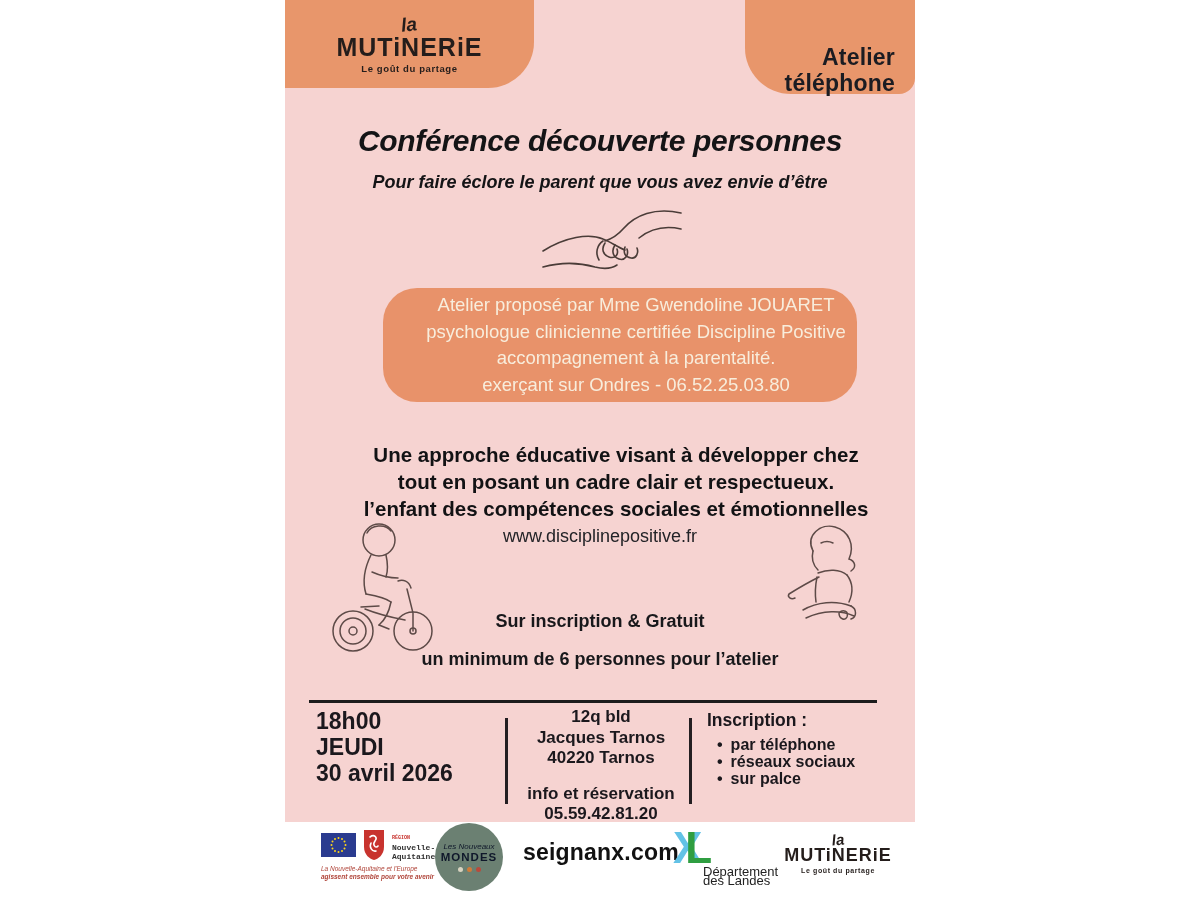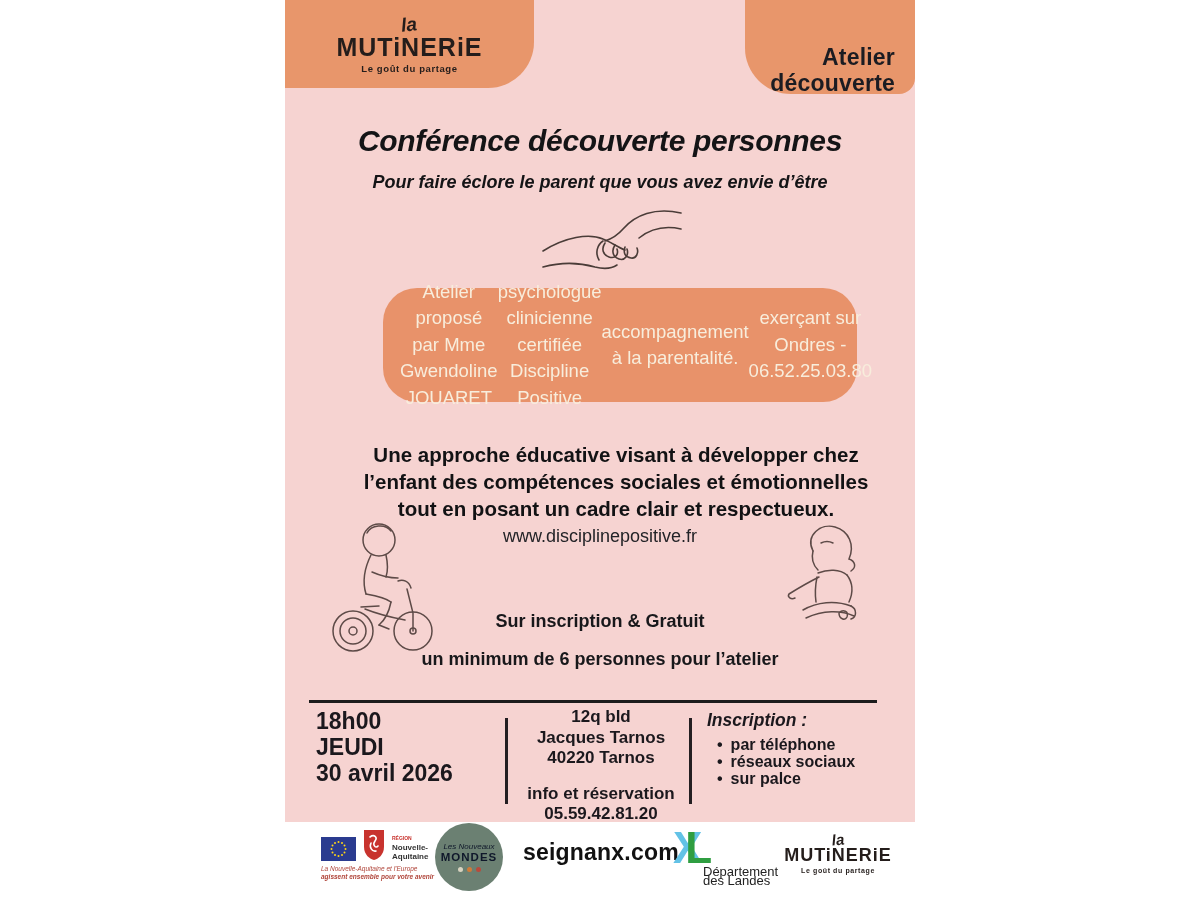--- a/index.html
+++ b/index.html
@@ -16,48 +16,48 @@
   .mut-logo { text-align:center; color:#241d1b; }
   .mut-logo .la { display:block; font-style:italic; font-weight:800; font-size:19px; transform:rotate(-6deg); }
   .mut-logo .name { display:block; font-weight:800; font-size:25px; letter-spacing:1px; margin-top:-3px; }
   .mut-logo .tag { display:block; font-weight:700; font-size:9.5px; letter-spacing:0.6px; margin-top:1px; }
 
   .title { position:absolute; top:124px; left:0; width:100%; text-align:center; font-size:30px; font-style:italic; font-weight:700; color:#141416; letter-spacing:-0.3px; }
   .subtitle { position:absolute; top:172px; left:0; width:100%; text-align:center; font-size:18px; font-style:italic; font-weight:700; color:#141416; }
 
   .hands-svg { position:absolute; left:50%; top:205px; margin-left:12px; transform:translateX(-50%); }
 
-  .speaker-box { position:absolute; left:98px; top:288px; width:474px; height:114px; background:#E8926A; border-radius:34px; display:flex; flex-direction:row; align-items:center; justify-content:center; text-align:center; color:#F8EDDC; font-size:18.5px; line-height:26.5px;padding-left:32px; }
+  .speaker-box { position:absolute; left:98px; top:288px; width:474px; height:114px; background:#E8926A; border-radius:34px; display:flex; flex-direction:column; align-items:center; justify-content:center; text-align:center; color:#F8EDDC; font-size:18.5px; line-height:26.5px;padding-left:32px; }
 
   .description { position:absolute; top:441px; left:0; width:100%; text-align:center; font-weight:700; font-size:20.5px; line-height:27px; color:#121214;padding-left:32px; }
   .website { position:absolute; top:526px; left:0; width:100%; text-align:center; font-size:18px; color:#232327; }
 
   .boy-svg { position:absolute; left:42px; top:519px; }
   .girl-svg { position:absolute; left:498px; top:521px; }
 
   .reg1 { position:absolute; top:611px; left:0; width:100%; text-align:center; font-size:18px; font-weight:700; color:#18181b; }
   .reg2 { position:absolute; top:649px; left:0; width:100%; text-align:center; font-size:18px; font-weight:700; color:#18181b; }
 
   .rule { position:absolute; left:24px; top:700px; width:568px; height:3px; background:#1c1c1c; }
   .vdiv { position:absolute; width:3px; height:86px; top:718px; background:#241f22; }
   .vdiv1 { left:220px; } .vdiv2 { left:404px; }
 
   .when { position:absolute; left:31px; top:708px; font-size:23px; font-weight:700; line-height:26px; color:#1b181d; }
   .where { position:absolute; left:232px; top:707px; width:168px; text-align:center; font-size:17px; font-weight:700; line-height:20.5px; color:#1b181d; }
   .where .info { margin-top:15px; }
   .insc { position:absolute; left:422px; top:710px; color:#1b181d; }
-  .insc .insc-title { font-size:17.5px; font-weight:700;font-style:italic; }
+  .insc .insc-title { font-size:17.5px; font-weight:700; }
   .insc ul { list-style:none; margin:5px 0 0 10px; }
   .insc li { font-size:16px; font-weight:700; line-height:17px; }
   .insc li::before { content:"•"; margin-right:8px; }
 
   
   .logos { position:absolute; left:0; top:822px; width:630px; height:68px; background:#ffffff; }
   .eu-group { position:absolute; left:36px; top:6px; width:125px; }
-  .eu-row { display:flex; align-items:flex-end; gap:6px; }
+  .eu-row { display:flex; align-items:center; gap:6px;font-family:Liberation Mono, monospace; }
   .region-txt { font-size:8px; font-weight:700; color:#333; line-height:9px; padding-top:6px; }
   .region-small { font-size:5px; font-weight:700; color:#c8332e; display:block; }
   .eu-caption { margin-top:4px; font-size:6.5px; line-height:8px; color:#b0453a; font-style:italic; }
   .eu-caption .c2 { font-weight:700; }
 
   .mondes { position:absolute; left:150px; top:1px; width:68px; height:68px; border-radius:50%; background:#6B8072; color:#0f172a; display:flex; flex-direction:column; align-items:center; justify-content:center; text-align:center; }
   .mondes .m1 { font-size:8px; font-style:italic; line-height:9px; }
   .mondes .m2 { font-size:11.5px; font-weight:700; letter-spacing:1px; line-height:12px; }
   .mondes .dots { display:flex; gap:4px; margin-top:4px; }
   .mondes .dots span { width:5px; height:5px; border-radius:50%; display:block; }
@@ -84,21 +84,21 @@
 
   <div class="hdr-left">
     <div class="mut-logo">
       <span class="la">la</span>
       <span class="name">MUTiNERiE</span>
       <span class="tag">Le goût du partage</span>
     </div>
   </div>
   <div class="hdr-right">
     <div class="badge-line">Atelier</div>
-    <div class="badge-line">découverte</div>
+    <div class="badge-line">téléphone</div>
   </div>
 
   <div class="title">Conférence découverte personnes</div>
   <div class="subtitle">Pour faire éclore le parent que vous avez envie d’être</div>
 
   <svg class="hands-svg" width="150" height="78" viewBox="0 0 150 78" fill="none" stroke="#4a3c38" stroke-width="1.6" stroke-linecap="round">
     <path d="M6,46 C28,32 52,28 66,34 C74,37 80,42 88,45"></path>
     <path d="M6,62 C28,56 44,58 58,62 C66,64 74,64 80,60"></path>
     <path d="M144,8 C118,2 98,10 86,24 C80,31 74,34 68,36"></path>
     <path d="M144,24 C126,20 112,25 102,33"></path>
@@ -110,22 +110,22 @@
 
   <div class="speaker-box">
     <div>Atelier proposé par Mme Gwendoline JOUARET</div>
     <div>psychologue clinicienne certifiée Discipline Positive</div>
     <div>accompagnement à la parentalité.</div>
     <div>exerçant sur Ondres - 06.52.25.03.80</div>
   </div>
 
   <div class="description">
     <div>Une approche éducative visant à développer chez</div>
+    <div>tout en posant un cadre clair et respectueux.</div>
     <div>l’enfant des compétences sociales et émotionnelles</div>
-    <div>tout en posant un cadre clair et respectueux.</div>
   </div>
 
   <div class="website">www.disciplinepositive.fr</div>
 
   <svg class="boy-svg" width="118" height="138" viewBox="0 0 118 138" fill="none" stroke="#5d4a47" stroke-width="1.5" stroke-linecap="round">
     <circle cx="52" cy="21" r="16"></circle>
     <path d="M40,14 C44,6 58,4 64,12"></path>
     <path d="M44,36 C38,48 35,62 39,75"></path>
     <path d="M59,36 C61,45 61,52 59,58"></path>
     <path d="M45,53 C54,57 62,59 71,59"></path>

